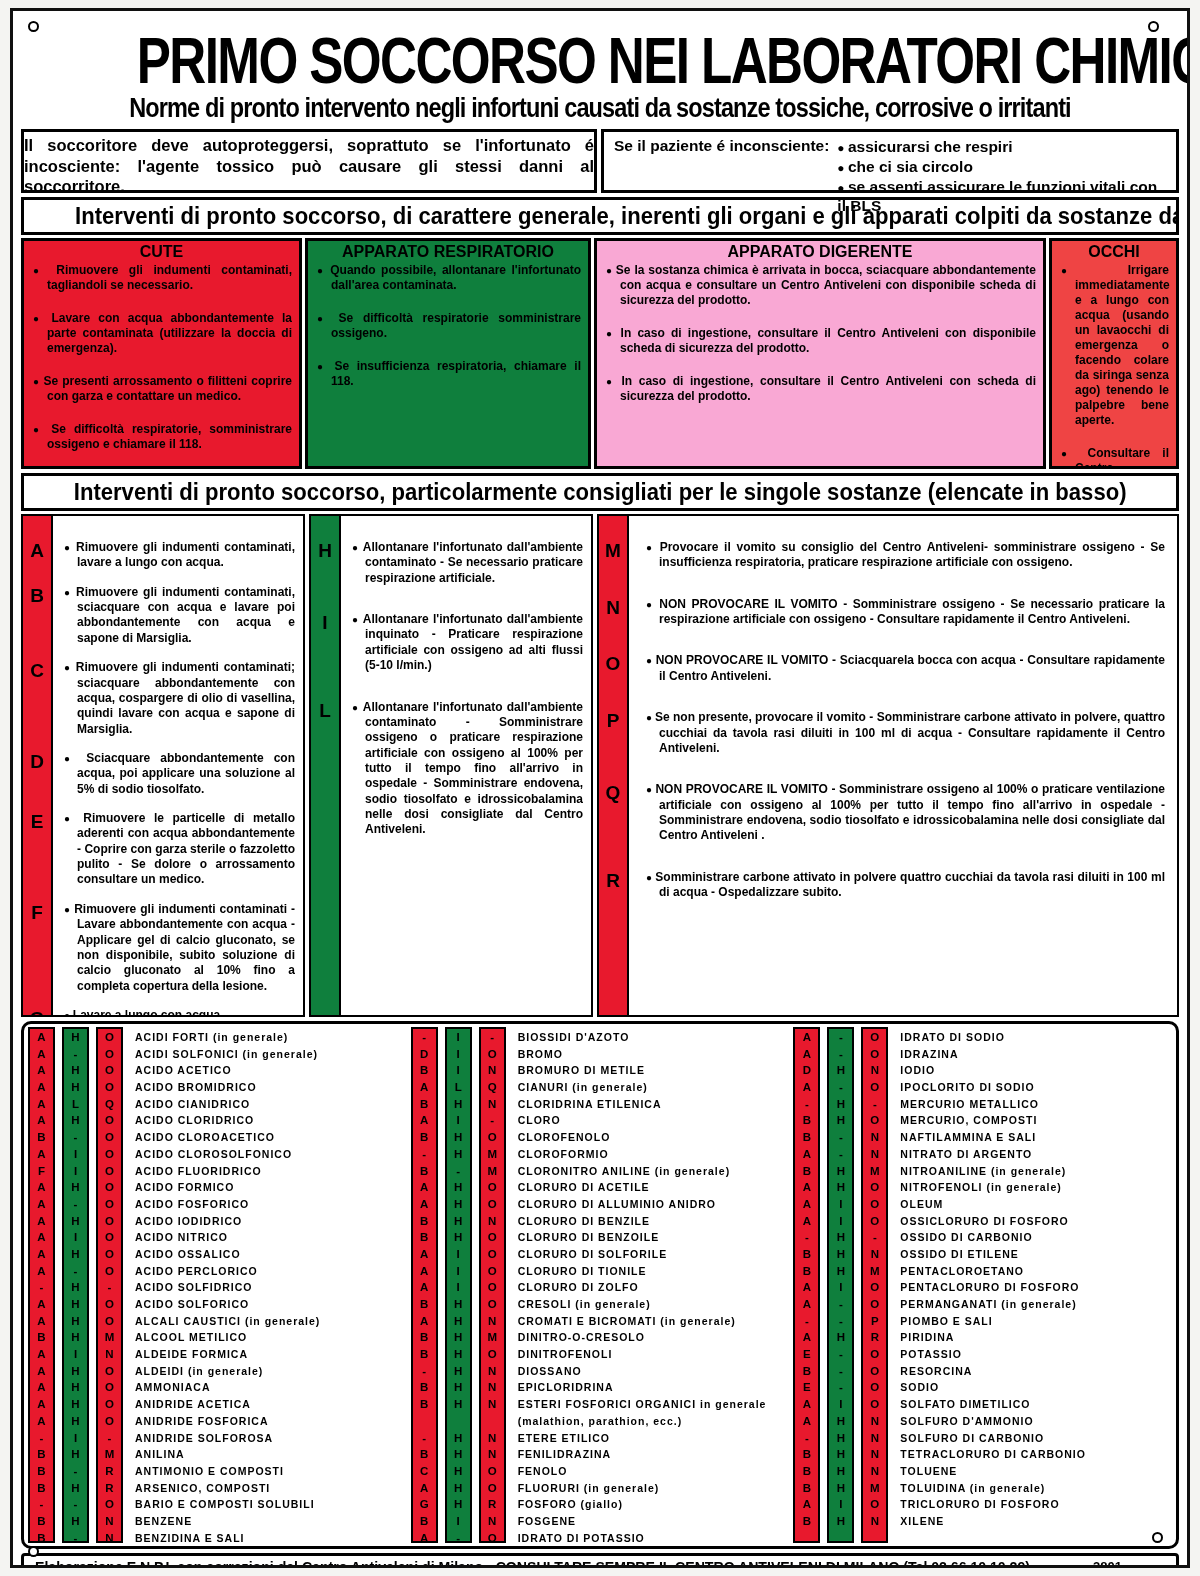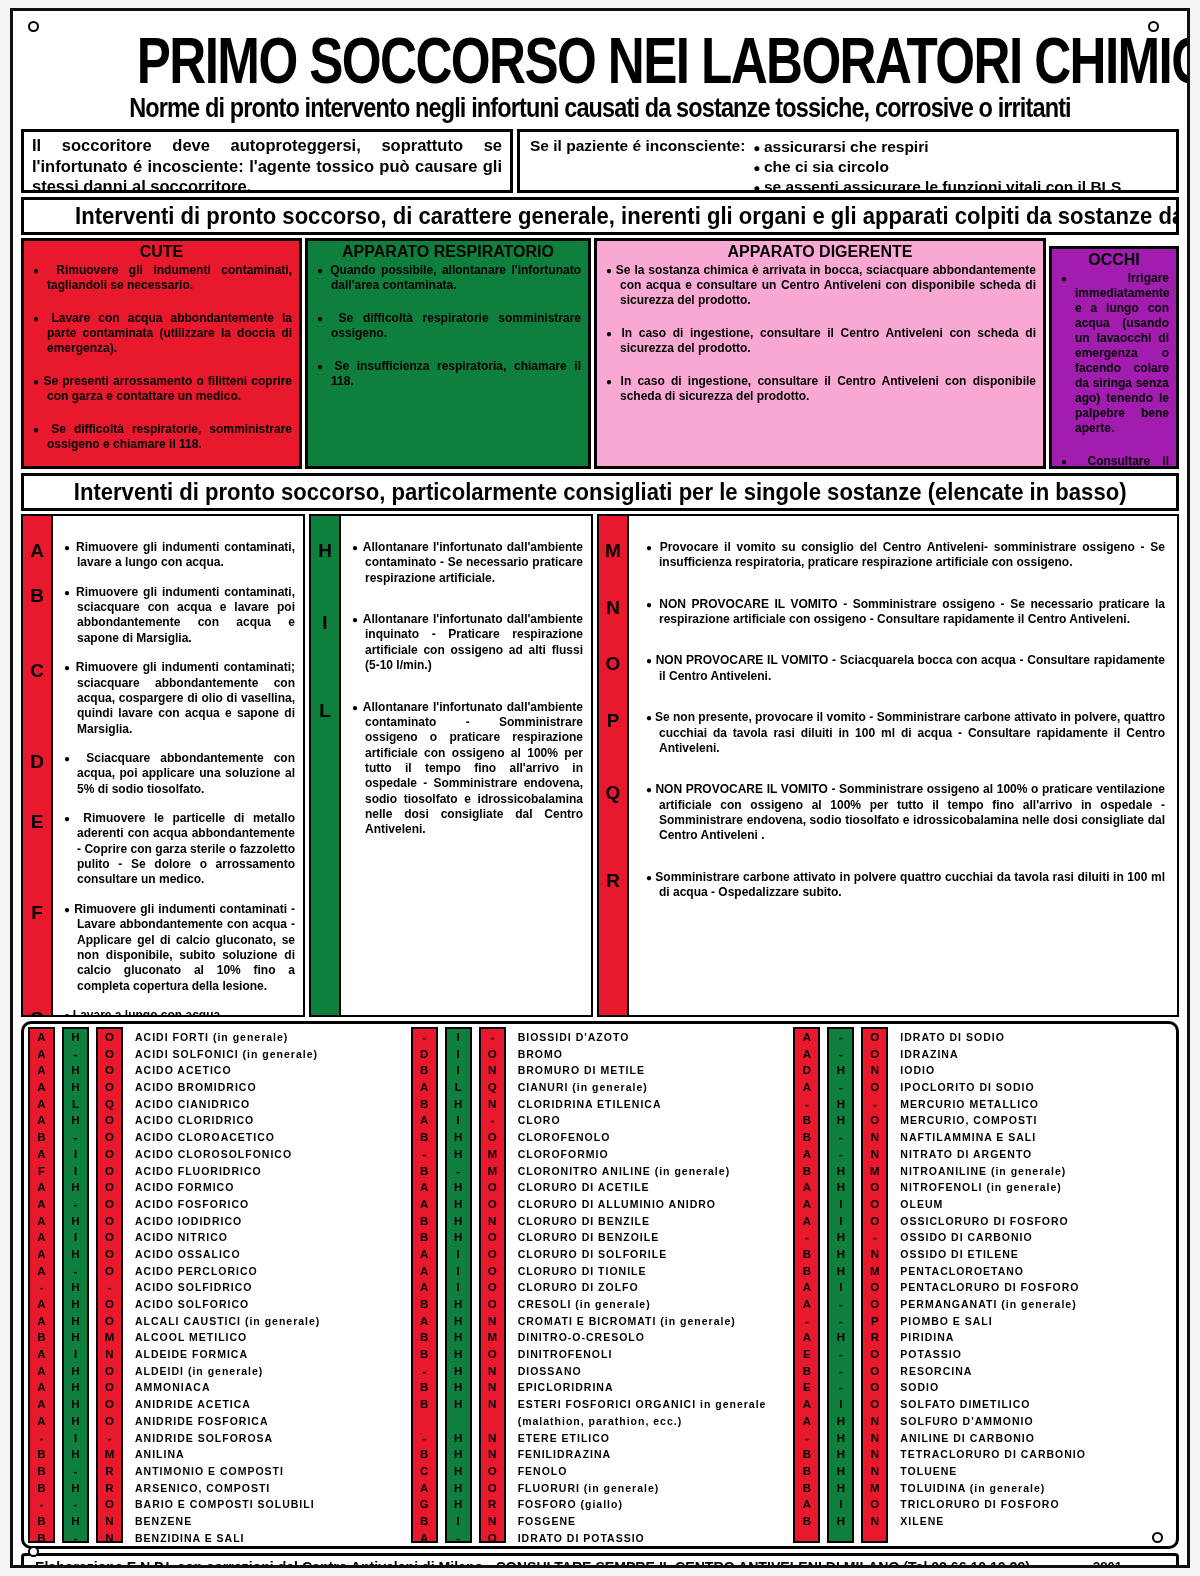--- a/index.html
+++ b/index.html
@@ -11,21 +11,21 @@
     border:2px solid #000; background:#fff; z-index:9; }
   .hole.tl { left:15px; top:10px; } .hole.tr { right:28px; top:10px; }
   .hole.bl { left:15px; bottom:8px; } .hole.br { right:24px; bottom:22px; }
 
   .title { margin-top:16px; text-align:center; font-weight:bold; font-size:64px;
     line-height:1.0; white-space:nowrap; transform:scaleX(0.80); transform-origin:center; letter-spacing:-2px; }
   .subtitle { text-align:center; font-weight:bold; font-size:27px; white-space:nowrap;
     transform:scaleX(0.87); transform-origin:center; letter-spacing:-1px; margin-bottom:5px; }
 
   .intro-row { display:flex; gap:4px; margin-bottom:4px; height:64px; }
-  .intro-left { width:492px; border:3px solid #000; padding:3px 8px; font-weight:bold;
+  .intro-left { width:576px; border:3px solid #000; padding:3px 0; font-weight:bold;
     font-size:16.5px; line-height:1.25; text-align:justify; }
   .intro-right { flex:1; border:3px solid #000; padding:3px 10px; display:flex; gap:8px; }
   .intro-right-label { font-weight:bold; font-size:15.5px; white-space:nowrap; padding-top:2px; }
   .intro-bullets { flex:1; font-weight:bold; font-size:15.5px; line-height:1.28; padding-top:2px; }
   .intro-bullets div::before { content:"● "; font-size:12px; }
 
   .band-header { border:3px solid #000; text-align:center; font-weight:bold;
     font-size:24px; padding:2px 0 2px; margin-bottom:3px; white-space:nowrap; overflow:hidden; }
   .band-header span { display:inline-block; transform:scaleX(0.92); transform-origin:center; }
 
@@ -103,24 +103,24 @@
       </div>
       <div class="organ-col" style="background: rgb(15, 127, 61); width: 286px; flex: 0 0 auto;">
         <div class="organ-title">APPARATO RESPIRATORIO</div>
         <div class="organ-item">Quando possibile, allontanare l'infortunato dall'area contaminata.</div>
         <div class="organ-item">Se difficoltà respiratorie somministrare ossigeno.</div>
         <div class="organ-item">Se insufficienza respiratoria, chiamare il 118.</div>
       </div>
       <div class="organ-col" style="background: #f9a8d4; width: 452px; flex: 0 0 auto;">
         <div class="organ-title">APPARATO DIGERENTE</div>
         <div class="organ-item">Se la sostanza chimica è arrivata in bocca, sciacquare abbondantemente con acqua e consultare un Centro Antiveleni con disponibile scheda di sicurezza del prodotto.</div>
+        <div class="organ-item">In caso di ingestione, consultare il Centro Antiveleni con disponibile scheda di sicurezza del prodotto.</div>
         <div class="organ-item">In caso di ingestione, consultare il Centro Antiveleni con scheda di sicurezza del prodotto.</div>
-        <div class="organ-item">In caso di ingestione, consultare il Centro Antiveleni con disponibile scheda di sicurezza del prodotto.</div>
-      </div>
-      <div class="organ-col" style="background: #a21caf; flex: 1 1 0%; margin-top: 8px;">
+      </div>
+      <div class="organ-col" style="background: #ef4444; flex: 1 1 0%;">
         <div class="organ-title">OCCHI</div>
         <div class="organ-item">Irrigare immediatamente e a lungo con acqua (usando un lavaocchi di emergenza o facendo colare da siringa senza ago) tenendo le palpebre bene aperte.</div>
         <div class="organ-item">Consultare il Centro Antiveleni o ricorrere ad un oculista.</div>
       </div>
     </div>
 
   <div class="band-header">
     <span>Interventi di pronto soccorso, particolarmente consigliati per le singole sostanze (elencate in basso)</span>
   </div>
 
@@ -601,21 +601,21 @@
           <div class="name-cell">PENTACLOROETANO</div>
           <div class="name-cell">PENTACLORURO DI FOSFORO</div>
           <div class="name-cell">PERMANGANATI (in generale)</div>
           <div class="name-cell">PIOMBO E SALI</div>
           <div class="name-cell">PIRIDINA</div>
           <div class="name-cell">POTASSIO</div>
           <div class="name-cell">RESORCINA</div>
           <div class="name-cell">SODIO</div>
           <div class="name-cell">SOLFATO DIMETILICO</div>
           <div class="name-cell">SOLFURO D'AMMONIO</div>
-          <div class="name-cell">ANILINE DI CARBONIO</div>
+          <div class="name-cell">SOLFURO DI CARBONIO</div>
           <div class="name-cell">TETRACLORURO DI CARBONIO</div>
           <div class="name-cell">TOLUENE</div>
           <div class="name-cell">TOLUIDINA (in generale)</div>
           <div class="name-cell">TRICLORURO DI FOSFORO</div>
           <div class="name-cell">XILENE</div>
         </div>
       </div>
     </div>
 
   <div class="footer-bar">

